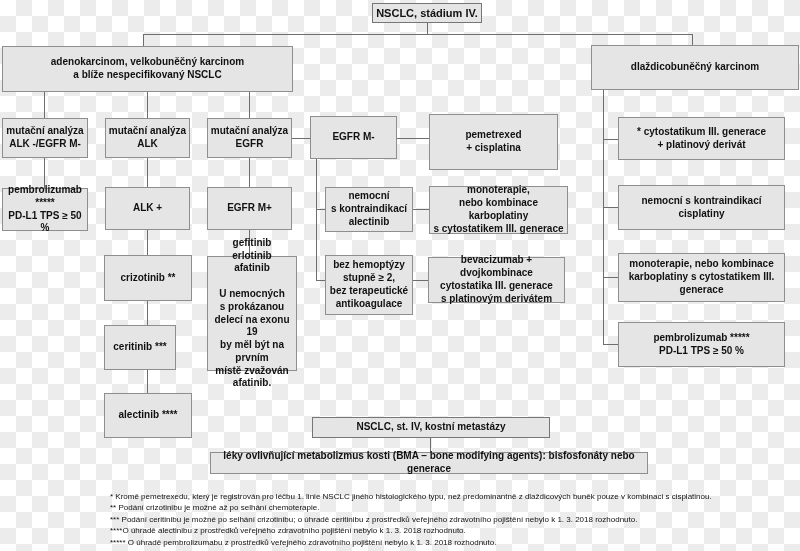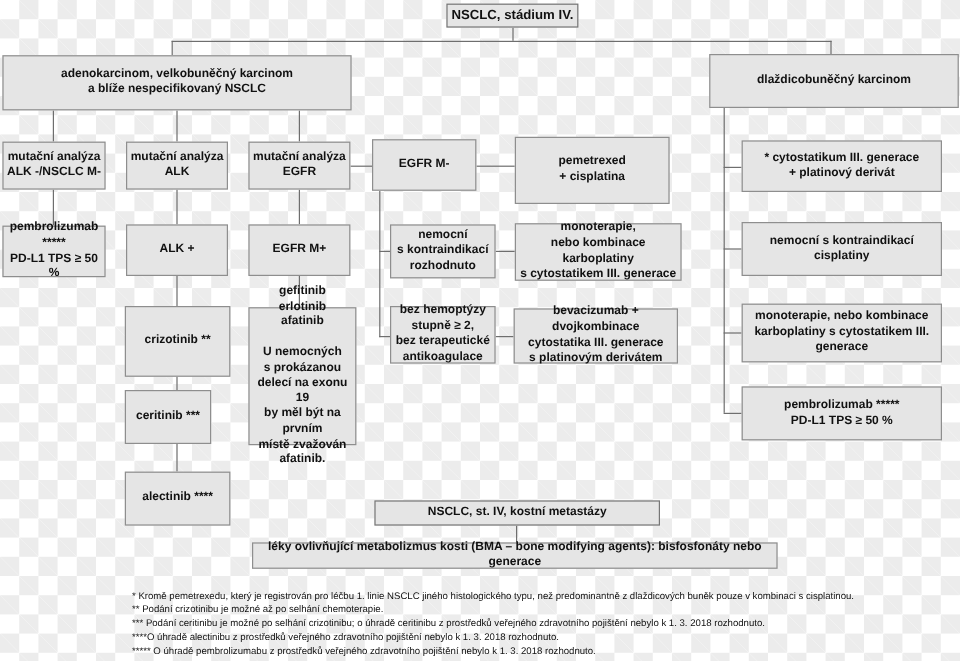--- a/index.html
+++ b/index.html
@@ -78,21 +78,21 @@
     <span class="tl">adenokarcinom, velkobuněčný karcinom</span>
     <span class="tl">a blíže nespecifikovaný NSCLC</span>
   </div>
 
   <div class="box" style="left:591px;top:45px;width:208px;height:45px">
     <span class="tl">dlaždicobuněčný karcinom</span>
   </div>
 
   <div class="box" style="left:2px;top:118px;width:86px;height:40px">
     <span class="tl">mutační analýza</span>
-    <span class="tl">ALK -/NSCLC M-</span>
+    <span class="tl">ALK -/EGFR M-</span>
   </div>
 
   <div class="box" style="left:105px;top:118px;width:85px;height:40px">
     <span class="tl">mutační analýza</span>
     <span class="tl">ALK</span>
   </div>
 
   <div class="box" style="left:207px;top:118px;width:85px;height:40px">
     <span class="tl">mutační analýza</span>
     <span class="tl">EGFR</span>
@@ -116,47 +116,47 @@
     <span class="tl">ALK +</span>
   </div>
 
   <div class="box" style="left:207px;top:187px;width:85px;height:43px">
     <span class="tl">EGFR M+</span>
   </div>
 
   <div class="box" style="left:325px;top:187px;width:88px;height:45px">
     <span class="tl">nemocní</span>
     <span class="tl">s kontraindikací</span>
-    <span class="tl">rozhodnuto</span>
+    <span class="tl">alectinib</span>
   </div>
 
   <div class="box" style="left:429px;top:186px;width:139px;height:48px">
     <span class="tl">monoterapie,</span>
     <span class="tl">nebo kombinace karboplatiny</span>
     <span class="tl">s cytostatikem III. generace</span>
   </div>
 
-  <div class="box" style="left:104px;top:255px;width:88px;height:59px">
+  <div class="box" style="left:104px;top:255px;width:88px;height:46px">
     <span class="tl">crizotinib **</span>
   </div>
 
   <div class="box" style="left:207px;top:256px;width:90px;height:115px">
     <span class="tl">gefitinib</span>
     <span class="tl">erlotinib</span>
     <span class="tl">afatinib</span>
     <span class="tl"></span>
     <span class="tl">U nemocných</span>
     <span class="tl">s prokázanou</span>
     <span class="tl">delecí na exonu 19</span>
     <span class="tl">by měl být na prvním</span>
     <span class="tl">místě zvažován</span>
     <span class="tl">afatinib.</span>
   </div>
 
-  <div class="box" style="left:325px;top:255px;width:88px;height:48px">
+  <div class="box" style="left:325px;top:255px;width:88px;height:60px">
     <span class="tl">bez hemoptýzy</span>
     <span class="tl">stupně ≥ 2,</span>
     <span class="tl">bez terapeutické</span>
     <span class="tl">antikoagulace</span>
   </div>
 
   <div class="box" style="left:428px;top:257px;width:137px;height:46px">
     <span class="tl">bevacizumab + dvojkombinace</span>
     <span class="tl">cytostatika III. generace</span>
     <span class="tl">s platinovým derivátem</span>

